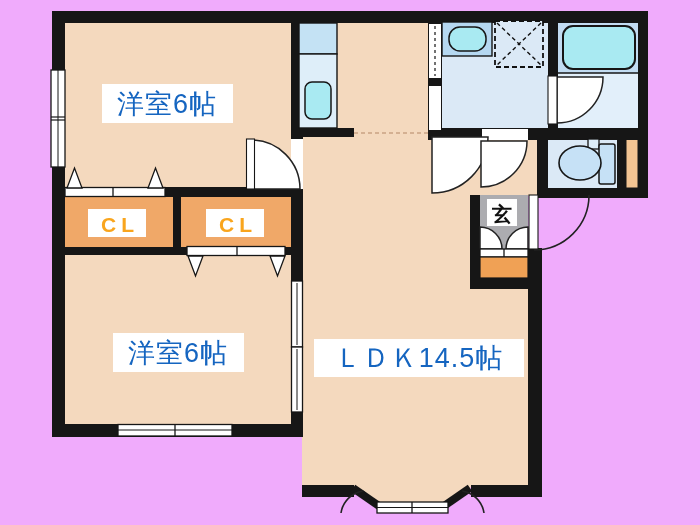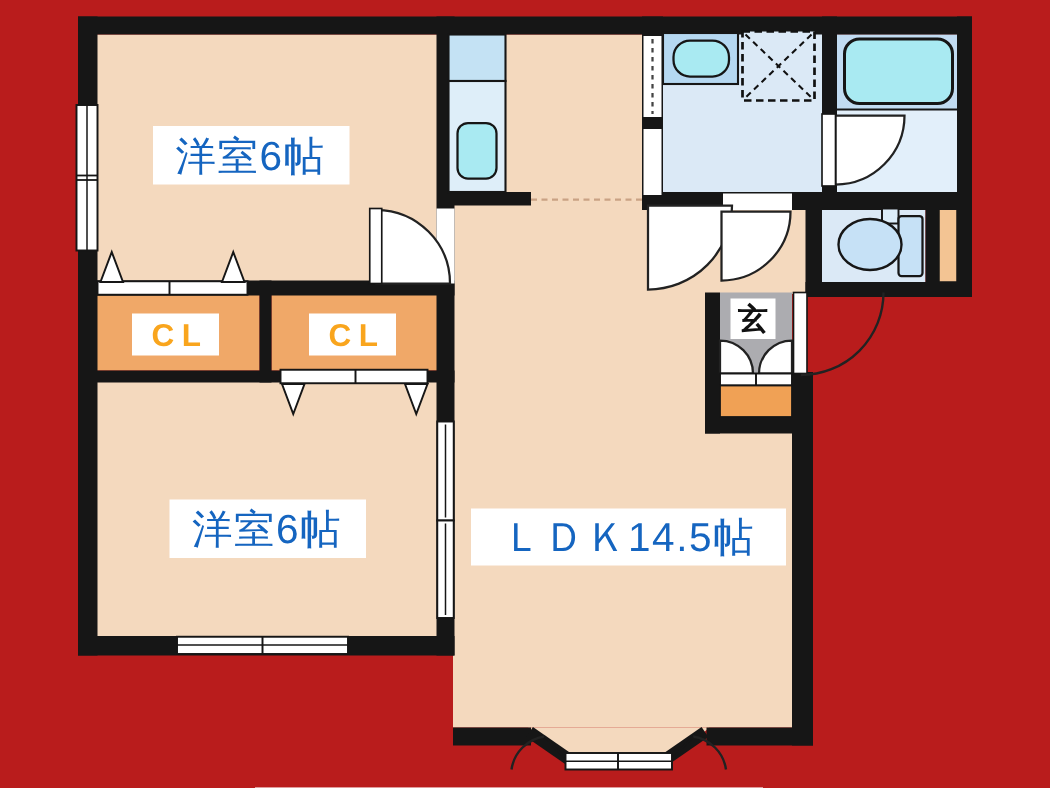--- a/index.html
+++ b/index.html
@@ -11,21 +11,21 @@
     --water:#DBE9F6;
     --water_deep:#C2DCF2;
     --unit:#B5D8F1;
     --fixture:#A9EAF2;
     --toilet_fill:#C6E1F6;
     --strip:#F3C493;
     --label_blue:#1565C0;
     --label_orange:#F9A51D;
   }
   html,body{margin:0;padding:0;background:#fff;}
-  .stage{position:relative;width:700px;height:525px;background:#b91c1c;overflow:hidden;}
+  .stage{position:relative;width:700px;height:525px;background:#f0abfc;overflow:hidden;}
   svg{display:block;}
   .wall{fill:var(--wall);}
   .floor{fill:var(--floor);}
   .closet{fill:var(--closet);}
   .white{fill:#ffffff;}
   .ln{stroke:#161616;fill:none;}
   .arc{stroke:#222;stroke-width:1.6;fill:none;}
   .pie{fill:#ffffff;stroke:#222;stroke-width:1.5;}
   .leaf{fill:#ffffff;stroke:#161616;stroke-width:1.1;}
   .sym{fill:#ffffff;stroke:#161616;stroke-width:1.3;}

